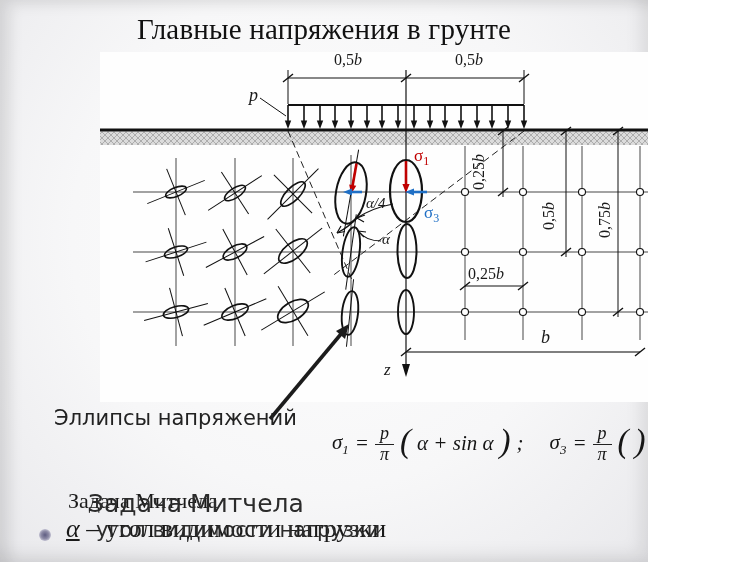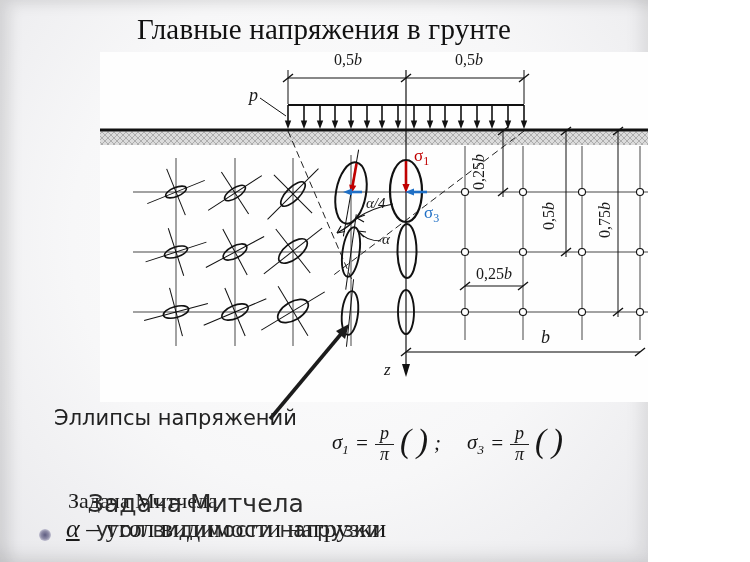--- a/index.html
+++ b/index.html
@@ -263,21 +263,21 @@
   </svg>
 
   <span class="abs ser itl" style="left:249px;top:85px;font-size:18px;">p</span>
 
   <span class="abs ser dimlbl" style="left:334px;top:51px;"><span class="num">0,5</span><span class="itl">b</span></span>
   <span class="abs ser dimlbl" style="left:455px;top:51px;"><span class="num">0,5</span><span class="itl">b</span></span>
 
   <span class="abs ser dimlbl rot" style="left:453px;top:163px;width:52px;"><span class="num">0,25</span><span class="itl">b</span></span>
   <span class="abs ser dimlbl rot" style="left:527px;top:207px;width:44px;"><span class="num">0,5</span><span class="itl">b</span></span>
   <span class="abs ser dimlbl rot" style="left:579px;top:211px;width:52px;"><span class="num">0,75</span><span class="itl">b</span></span>
-  <span class="abs ser dimlbl" style="left:468px;top:265px;width:52px;text-align:center;"><span class="num">0,25</span><span class="itl">b</span></span>
+  <span class="abs ser dimlbl" style="left:468px;top:265px;width:52px;text-align:left;"><span class="num">0,25</span><span class="itl">b</span></span>
 
   <span class="abs ser itl" style="left:541px;top:327px;font-size:18px;">b</span>
   <span class="abs ser itl" style="left:384px;top:360px;font-size:17px;">z</span>
 
   <span class="abs ser greek" style="left:366px;top:195px;">α/4</span>
   <span class="abs ser greek" style="left:382px;top:231px;">α</span>
 
   <span id="sigma1" class="abs ser sig" style="left:414px;top:146px;"><span>σ</span><sub>1</sub></span>
   <span id="sigma3" class="abs ser sig" style="left:424px;top:203px;"><span>σ</span><sub>3</sub></span>
 
@@ -285,20 +285,21 @@
 
   <div id="formulas" class="abs ser">
     <div class="formula">
       <span><span>σ</span><sub>1</sub></span>
       <span>=</span>
       <span class="frac">
           <span class="fnum">p</span>
           <span>π</span>
         </span>
       <span class="paren">(</span>
+      <span>α + sin α</span>
       <span class="paren">)</span>
       <span>;</span>
     </div>
     <div class="formula">
       <span><span>σ</span><sub>3</sub></span>
       <span>=</span>
       <span class="frac">
           <span class="fnum">p</span>
           <span>π</span>
         </span>

